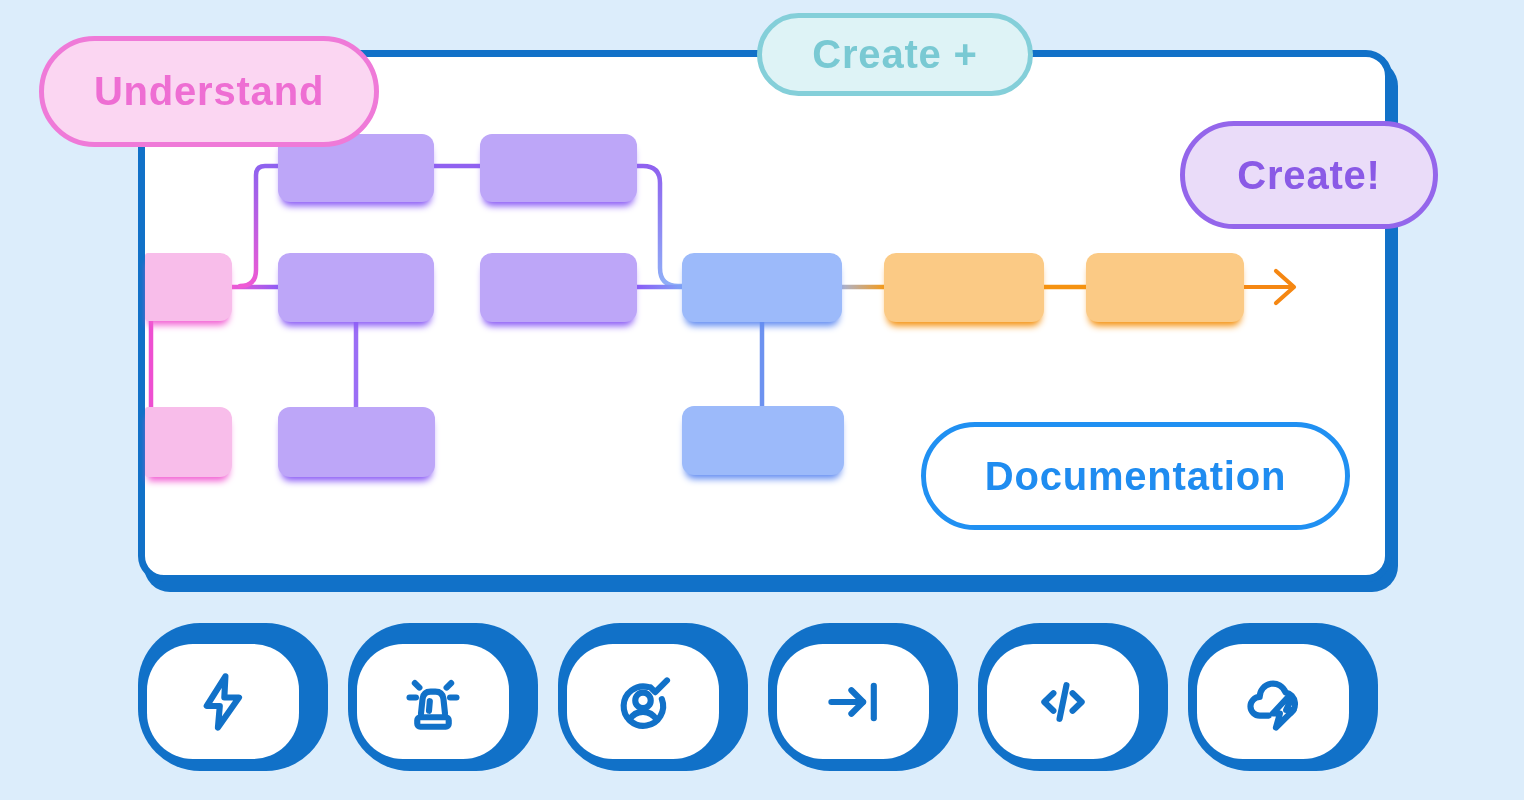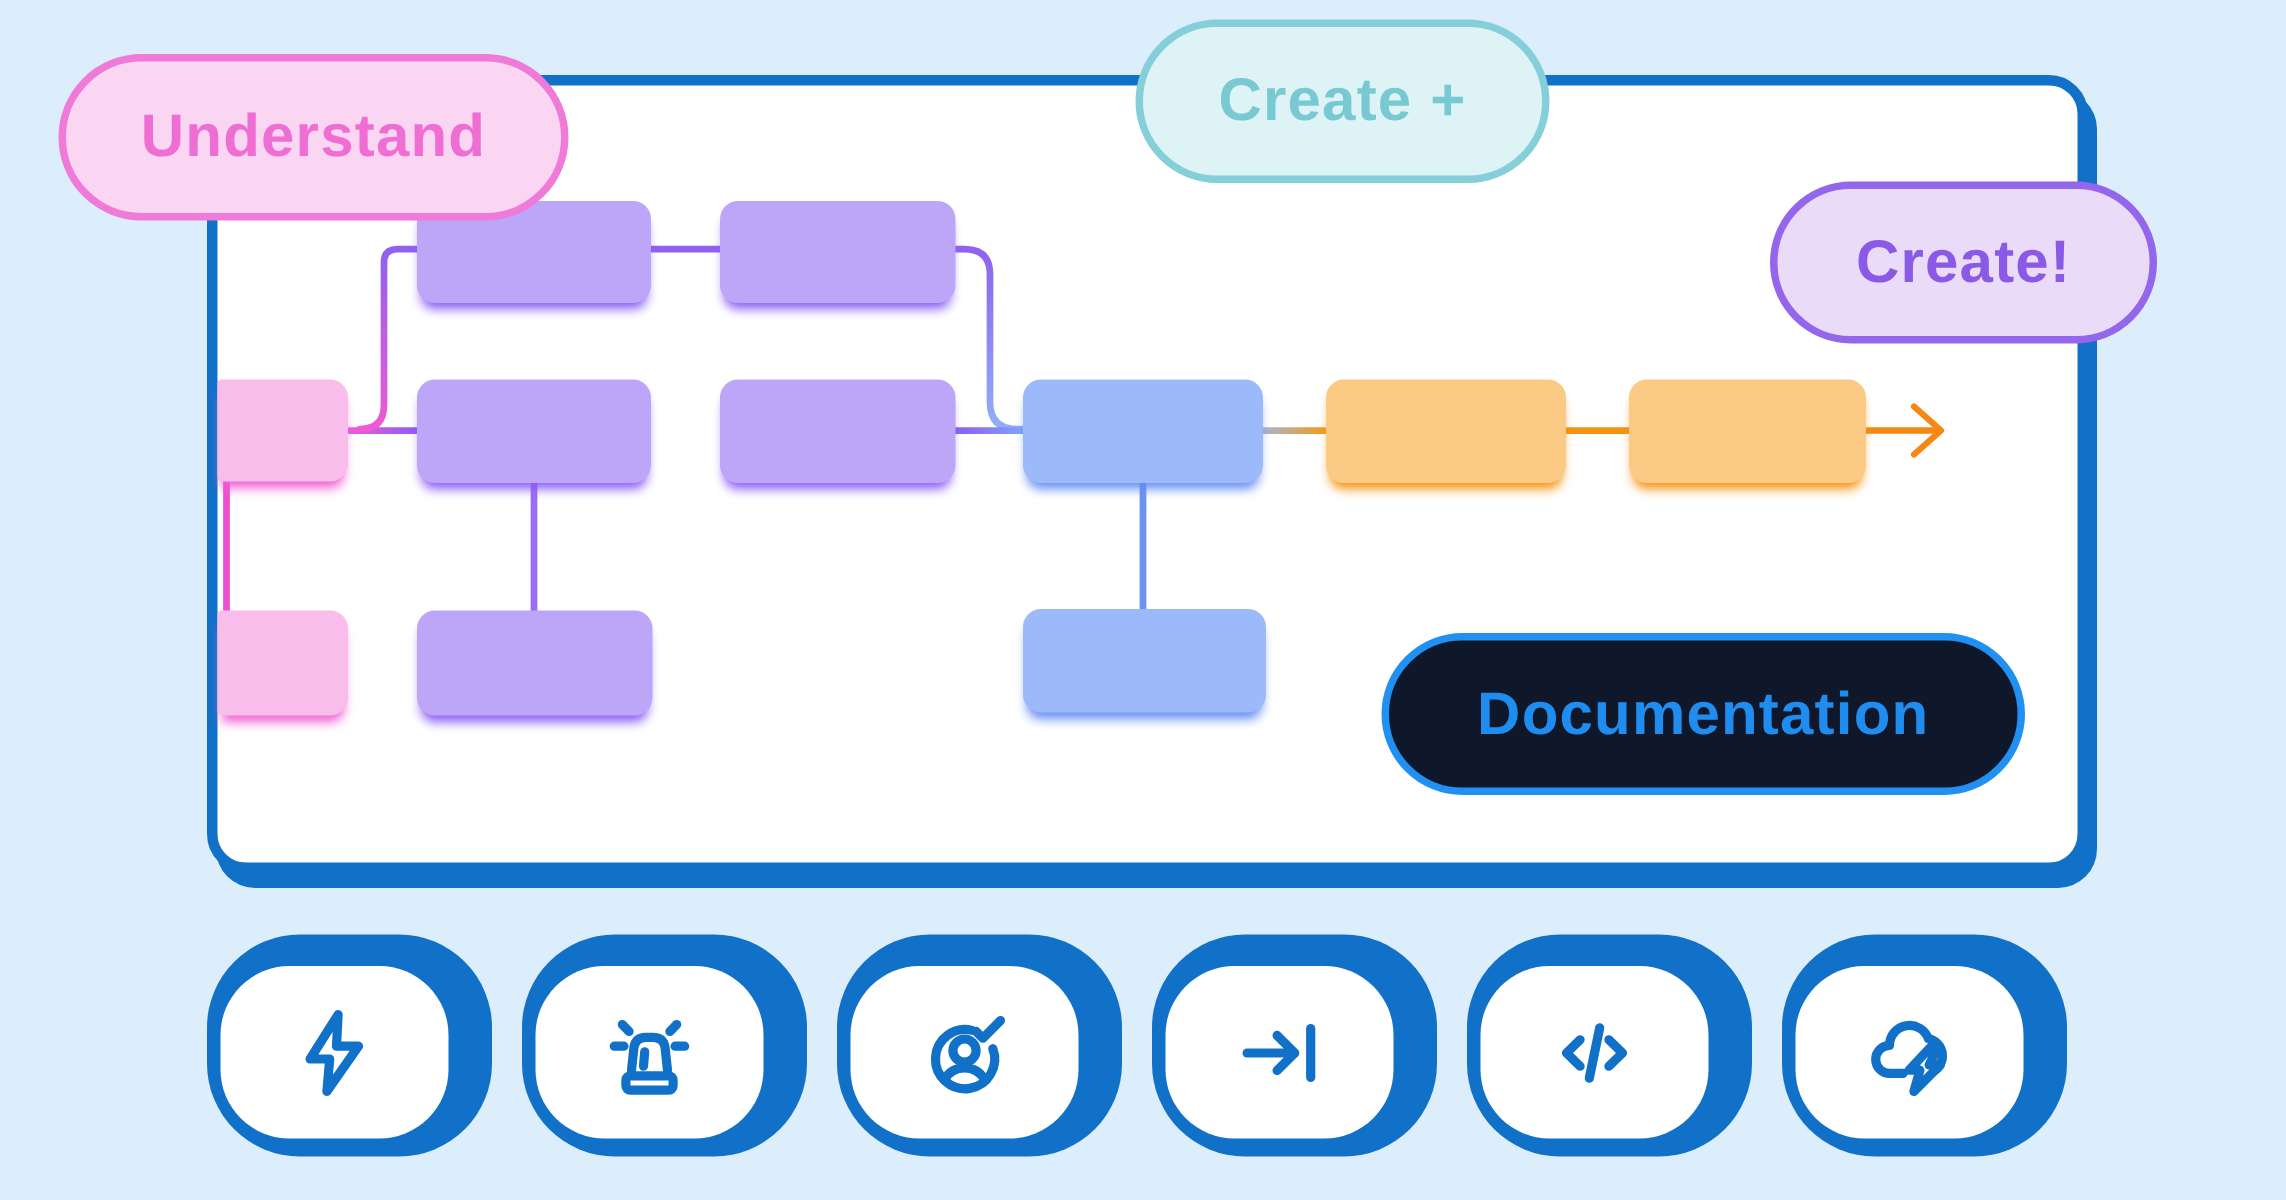--- a/index.html
+++ b/index.html
@@ -28,21 +28,21 @@
 
   
   .pill{
     position:absolute;box-sizing:border-box;
     display:flex;align-items:center;justify-content:center;
     border:5px solid;border-radius:58px;
     font-size:40px;font-weight:700;letter-spacing:.8px;
     z-index:4;cursor:pointer;
   }
   .pill-understand{left:39px;top:36px;width:340px;height:111px;}
-  .pill-create{left:757px;top:13px;width:276px;height:109px;}
+  .pill-create{left:757px;top:13px;width:276px;height:83px;}
   .pill-deploy{left:1180px;top:121px;width:258px;height:108px;}
   .pill-documentation{left:921px;top:422px;width:429px;height:108px;}
 
   
   .toolbar{position:absolute;left:138px;top:623px;display:flex;gap:20px;z-index:2;}
   .tool-btn{
     position:relative;width:190px;height:148px;background:#1171c8;
     border-radius:62px;cursor:pointer;flex:0 0 auto;
   }
   .tool-inner{
@@ -117,21 +117,21 @@
 
   <div class="pill pill-understand" style="background: rgb(251, 214, 242); border-color: rgb(239, 122, 216); color: rgb(238, 110, 211);">
     <span>Understand</span>
   </div>
   <div class="pill pill-create" style="background: rgb(222, 243, 246); border-color: rgb(132, 207, 217); color: rgb(121, 201, 211);">
     <span>Create +</span>
   </div>
   <div class="pill pill-deploy" style="background: rgb(234, 220, 249); border-color: rgb(148, 102, 235); color: rgb(138, 90, 230);">
     <span>Create!</span>
   </div>
-  <div class="pill pill-documentation" style="background: #0f172a; border-color: rgb(32, 144, 242); color: rgb(31, 140, 240); align-items: center;">
+  <div class="pill pill-documentation" style="background: #ffffff; border-color: rgb(32, 144, 242); color: rgb(31, 140, 240); align-items: center;">
     <span>Documentation</span>
   </div>
 
   <div class="toolbar" id="toolbar">
       <div class="tool-btn">
         <div class="tool-inner">
           <svg class="tool-icon" viewBox="0 0 24 24">
             <path d="M12.9 2.4 L5.9 13.5 H10.8 L10.1 21.6 L18 10.3 H12.5 Z"></path>
           </svg>
         </div>

